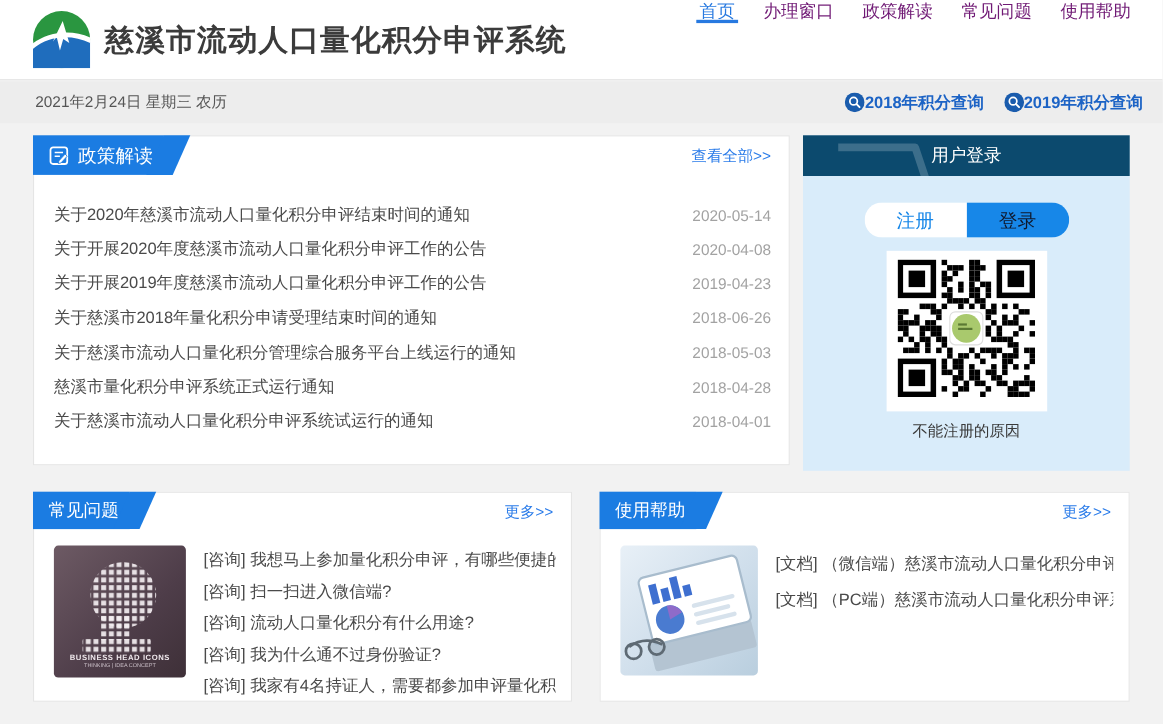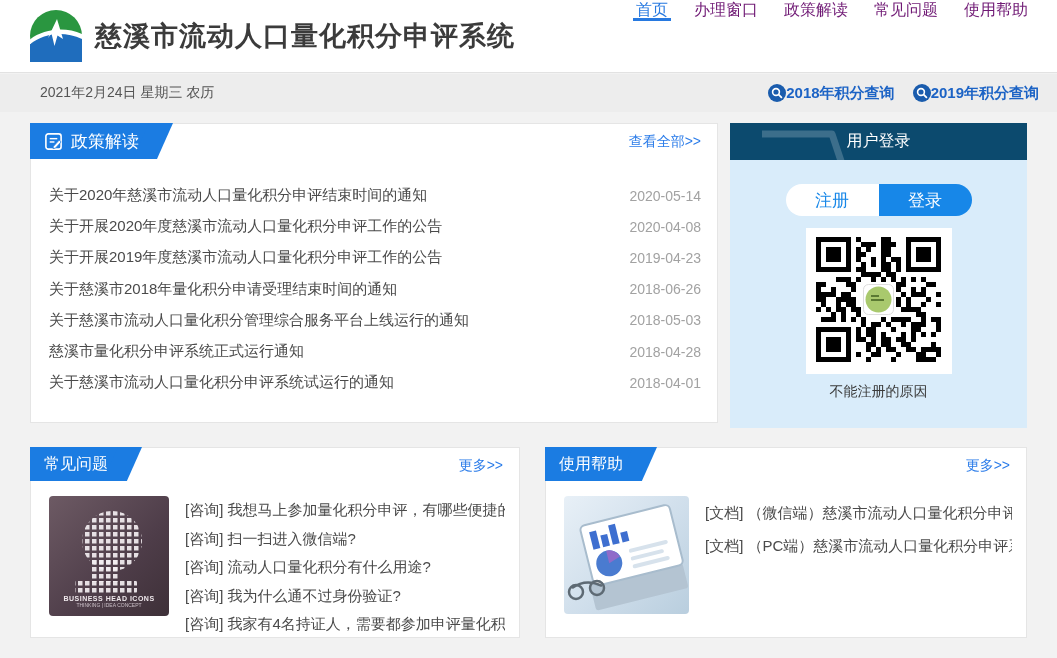--- a/index.html
+++ b/index.html
@@ -21,21 +21,21 @@
     font-size:16px; color:#701a75; padding:0 13px; display:flex; align-items:center;
     position:relative; cursor:pointer; white-space:nowrap;
   }
   .nav-item.active { color:#2779e0; }
   .nav-item.active::after {
     content:''; position:absolute; left:10px; right:10px; bottom:0; height:3px; background:#2779e0;
   }
   
   .datebar {
     position:absolute; left:0; top:74px; width:1057px; height:38px;
-    background:#ededed; display:flex; align-items:center; padding:0 18px 0 40px;
+    background:#ededed; display:flex; align-items:center; padding:0 18px 0 32px;
   }
   .date-text { font-size:14px; color:#555; }
   .query-links { margin-left:auto; display:flex; gap:18px; align-items:center; }
   .query-link { display:flex; align-items:center; cursor:pointer; }
   .query-link .q-label { font-size:15px; font-weight:bold; color:#1c63c5; }
   
   .panel { position:absolute; background:#fff; border:1px solid #e5e5e5; }
   .panel-policy { left:30px; top:123px; width:688px; height:300px; }
   .panel-faq    { left:30px; top:447px; width:490px; height:191px; }
   .panel-help   { left:545px; top:447px; width:482px; height:191px; }
@@ -62,21 +62,21 @@
   .p-date  { font-size:14px; color:#a2a2a2; flex:0 0 auto; margin-left:12px; }
   
   .panel-login { position:absolute; left:730px; top:123px; width:297px; height:305px; background:#d9ecfa; }
   .login-header {
     height:37px; background:#0c4a6e; color:#fff; font-size:16px;
     display:flex; align-items:center; justify-content:center; position:relative; overflow:hidden;
   }
   .login-watermark { position:absolute; left:8px; top:3px; }
   .pill { width:186px; height:32px; margin:24px auto 0; display:flex; border-radius:23px; overflow:hidden; cursor:pointer; }
   .pill-register { flex:1; background:#fff; color:#1787e8; font-size:17px; display:flex; align-items:center; justify-content:center; }
-  .pill-login   { flex:1; background:#1787e8; color:#ffffff; font-size:17px; display:flex; align-items:center; justify-content:center;text-align:right; }
+  .pill-login   { flex:1; background:#1787e8; color:#0f172a; font-size:17px; display:flex; align-items:center; justify-content:center;text-align:right; }
   .qr-box { width:146px; height:146px; background:#fff; margin:12px auto 0; display:flex; align-items:center; justify-content:center; }
   .qr-caption { margin-top:9px; text-align:center; font-size:14px; color:#3a3a3a; }
   
   .media-row { display:flex; gap:16px; padding:48px 14px 0 18px; align-items:flex-start; }
   .thumb { flex:0 0 auto; border-radius:4px; overflow:hidden; }
   .thumb-faq { width:120px; height:120px; background:linear-gradient(135deg,#6d5a64 0%,#4e3d49 60%,#3e3038 100%); position:relative; }
   .thumb-help { width:125px; height:118px; background:linear-gradient(135deg,#e8f0f7 0%,#cfdeeb 55%,#b9cede 100%); }
   .qa-list { list-style:none; flex:1; min-width:0; }
   .qa-item {
     font-size:15px; color:#4a4a4a; line-height:28.6px; white-space:nowrap;

